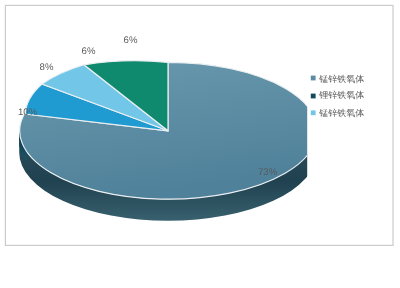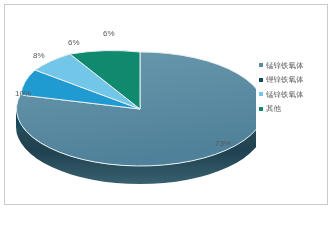--- a/index.html
+++ b/index.html
@@ -163,21 +163,17 @@
         <span class="legend-swatch" style="background:#14485c;"></span>
         <span class="legend-label">锂锌铁氧体</span>
       </div>
 
 
       <div class="legend-row">
         <span class="legend-swatch" style="background:#72c7e8;"></span>
         <span class="legend-label">锰锌铁氧体</span>
       </div>
 
-      <div class="legend-row">
-        <span class="legend-swatch" style="background:#108a6e;"></span>
-        <span class="legend-label">其他</span>
-      </div>
 
     </div>
 
   </div>
 </div>
 
 </body></html>

